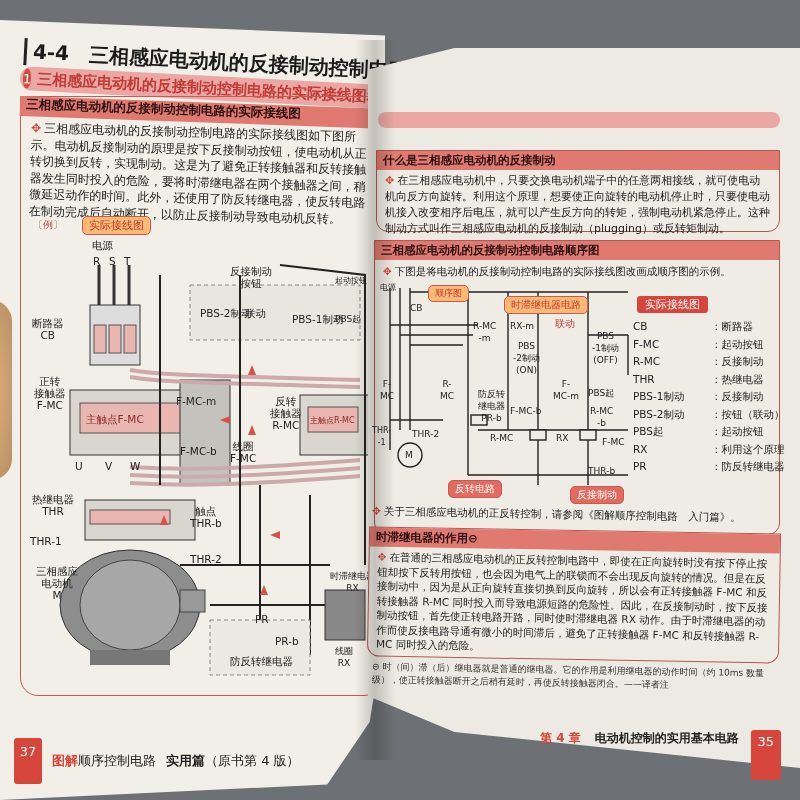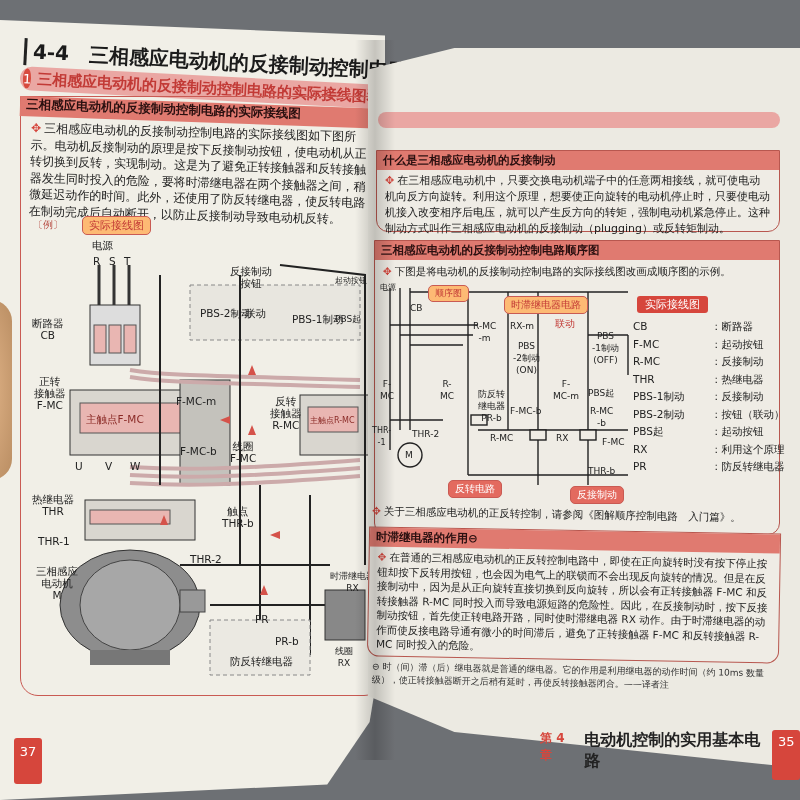--- a/index.html
+++ b/index.html
@@ -84,21 +84,21 @@
   }
   .rbox-body { font-size: 11px; line-height: 16px; color: #222; padding: 3px 8px; }
   .topbar-right { position: absolute; left: 378px; top: 112px; width: 402px; height: 16px; background: #eaa7a3; border-radius: 8px; }
   .sym-table { position: absolute; left: 633px; top: 318px; font-size: 10.5px; line-height: 17.5px; color: #222; }
   .sym-row { display: flex; }
   .sym-row .k { width: 78px; }
   .sym-title { position: absolute; left: 637px; top: 296px; background: #d6463c; color: #fff; font-size: 11px; padding: 1px 8px; border-radius: 3px; }
   .note-right { position: absolute; left: 372px; top: 664px; width: 410px; font-size: 9px; line-height: 13px; color: #333; transform: rotate(1deg); }
   .footer-right { position: absolute; left: 540px; top: 730px; display: flex; align-items: flex-start; }
   .footer-right .chap { color: #d6463c; font-size: 12px; font-weight: bold; }
-  .footer-right .ct { font-size: 16px; font-weight: bold; margin-left: 7px; color: #222; }
+  .footer-right .ct { font-size: 12px; font-weight: bold; margin-left: 14px; color: #222; }
   .pagenum-r { background: #d6463c; color: #fff; font-size: 13px; width: 30px; height: 50px; margin-left: 12px; display: flex; justify-content: center; padding-top: 4px; border-radius: 3px; }
 </style>
 </head>
 <body>
 
 <div class="finger"></div>
 
 <div class="page-left"></div>
 
 <div class="section-title">4-4　三相感应电动机的反接制动控制电路</div>
@@ -201,38 +201,41 @@
   <div class="lbl" style="left:170px;top:72px;">PBS-2制动</div>
   <div class="lbl" style="left:215px;top:72px;">联动</div>
   <div class="lbl" style="left:262px;top:78px;">PBS-1制动</div>
   <div class="lbl" style="left:305px;top:78px;font-size:9px;">PBS起</div>
   <div class="lbl" style="left:305px;top:40px;font-size:8px;">起动按钮</div>
   <div class="lbl" style="left:45px;top:225px;">U</div>
   <div class="lbl" style="left:75px;top:225px;">V</div>
   <div class="lbl" style="left:100px;top:225px;">W</div>
   <div class="lbl" style="left:2px;top:258px;white-space:pre;">热继电器
 THR</div>
-  <div class="lbl" style="left:8px;top:300px;">THR-1</div>
-  <div class="lbl" style="left:160px;top:270px;white-space:pre;margin-left:32px;">触点
+  <div class="lbl" style="left:0;top:300px;">THR-1</div>
+  <div class="lbl" style="left:160px;top:270px;white-space:pre;">触点
 THR-b</div>
   <div class="lbl" style="left:160px;top:318px;">THR-2</div>
   <div class="lbl" style="left:6px;top:330px;white-space:pre;">三相感应
 电动机
 M</div>
   <div class="lbl" style="left:225px;top:378px;">PR</div>
   <div class="lbl" style="left:245px;top:400px;">PR-b</div>
   <div class="lbl" style="left:200px;top:420px;">防反转继电器</div>
   <div class="lbl" style="left:300px;top:335px;white-space:pre;font-size:9px;">时滞继电器
 RX</div>
   <div class="lbl" style="left:305px;top:410px;white-space:pre;font-size:9px;">线圈
 RX</div>
 </div>
 
 <div class="page-footer-left">
   <div class="pagenum">37</div>
+  <div class="footer-text">
+    <span class="red">图解</span><span>顺序控制电路</span><span class="bold">实用篇</span><span>（原书第 4 版）</span>
+  </div>
 </div>
 
 <div class="page-right"></div>
 <div class="spine-shadow"></div>
 
 <div class="topbar-right"></div>
 
 <div class="rbox" style="left:376px;top:150px;width:404px;height:82px;">
   <div class="rbox-head">什么是三相感应电动机的反接制动</div>
   <div class="rbox-body"><span class="bullet">✥</span><span>在三相感应电动机中，只要交换电动机端子中的任意两相接线，就可使电动机向反方向旋转。利用这个原理，想要使正向旋转的电动机停止时，只要使电动机接入改变相序后电压，就可以产生反方向的转矩，强制电动机紧急停止。这种制动方式叫作三相感应电动机的反接制动（plugging）或反转矩制动。</span></div>

